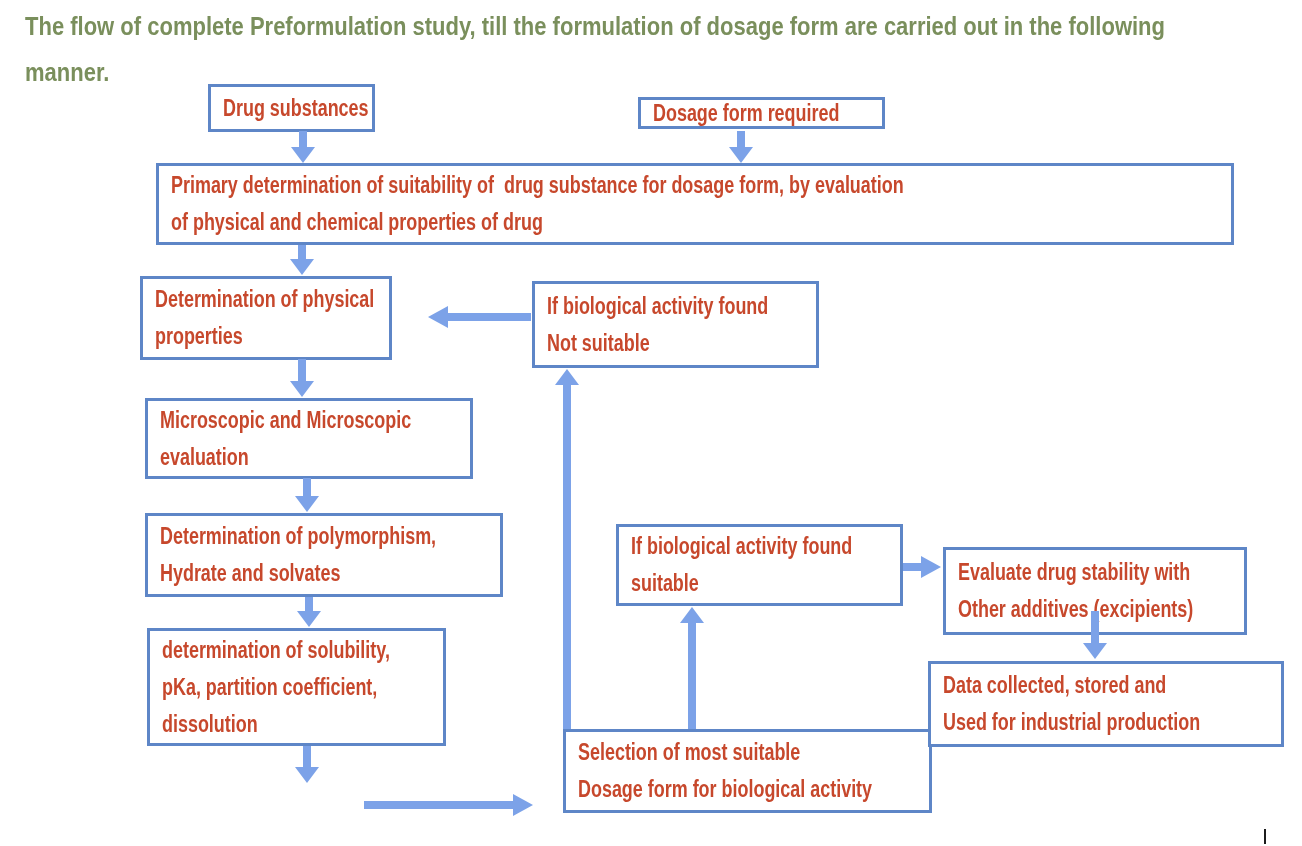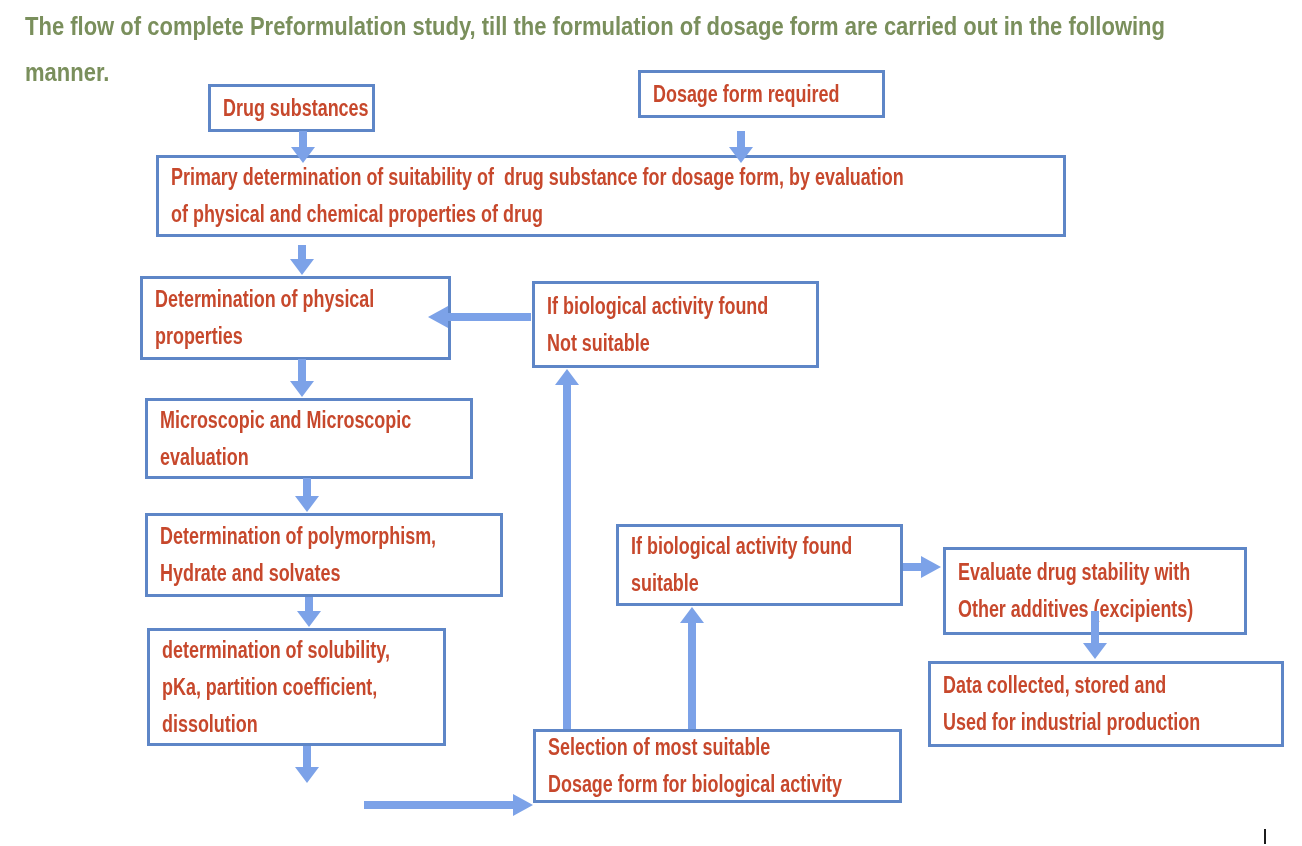--- a/index.html
+++ b/index.html
@@ -25,29 +25,29 @@
   .box{
     position:absolute;border:3px solid var(--box-border);background:#fff;
     display:flex;flex-direction:column;justify-content:center;
     padding:0 6px 0 12px;box-sizing:border-box;
   }
   .box .line{
     display:block;white-space:pre;font-weight:bold;font-size:23px;line-height:37px;
     color:var(--box-text);transform:scaleX(0.78);transform-origin:0 50%;
   }
   #b-drug        {left:208px;top:84px;width:167px;height:48px}
-  #b-dosage      {left:638px;top:70px;width:247px;height:48px}
-  #b-primary     {left:156px;top:155px;width:910px;height:82px}
-  #b-physical    {left:140px;top:276px;width:311px;height:84px}
+  #b-dosage      {left:638px;top:97px;width:247px;height:32px}
+  #b-primary     {left:156px;top:163px;width:1078px;height:82px}
+  #b-physical    {left:140px;top:276px;width:252px;height:84px}
   #b-notsuitable {left:532px;top:281px;width:287px;height:87px}
   #b-microscopic {left:145px;top:398px;width:328px;height:81px}
   #b-polymorphism{left:145px;top:513px;width:358px;height:84px}
   #b-solubility  {left:147px;top:628px;width:299px;height:118px}
   #b-stability   {left:145px;top:784px;width:219px;height:44px}
-  #b-selection   {left:533px;top:729px;width:369px;height:74px}
+  #b-selection   {left:563px;top:729px;width:369px;height:84px}
   #b-suitable    {left:616px;top:524px;width:287px;height:82px}
   #b-evaluate    {left:943px;top:547px;width:304px;height:88px}
   #b-data        {left:928px;top:661px;width:356px;height:86px}
 
   .shaft{position:absolute;background:var(--arrow)}
   .head{position:absolute;width:0;height:0}
   .head-down {border-left:12px solid transparent;border-right:12px solid transparent;border-top:16px solid var(--arrow)}
   .head-up   {border-left:12px solid transparent;border-right:12px solid transparent;border-bottom:16px solid var(--arrow)}
   .head-left {border-top:11px solid transparent;border-bottom:11px solid transparent;border-right:20px solid var(--arrow)}
   .head-right{border-top:11px solid transparent;border-bottom:11px solid transparent;border-left:20px solid var(--arrow)}

